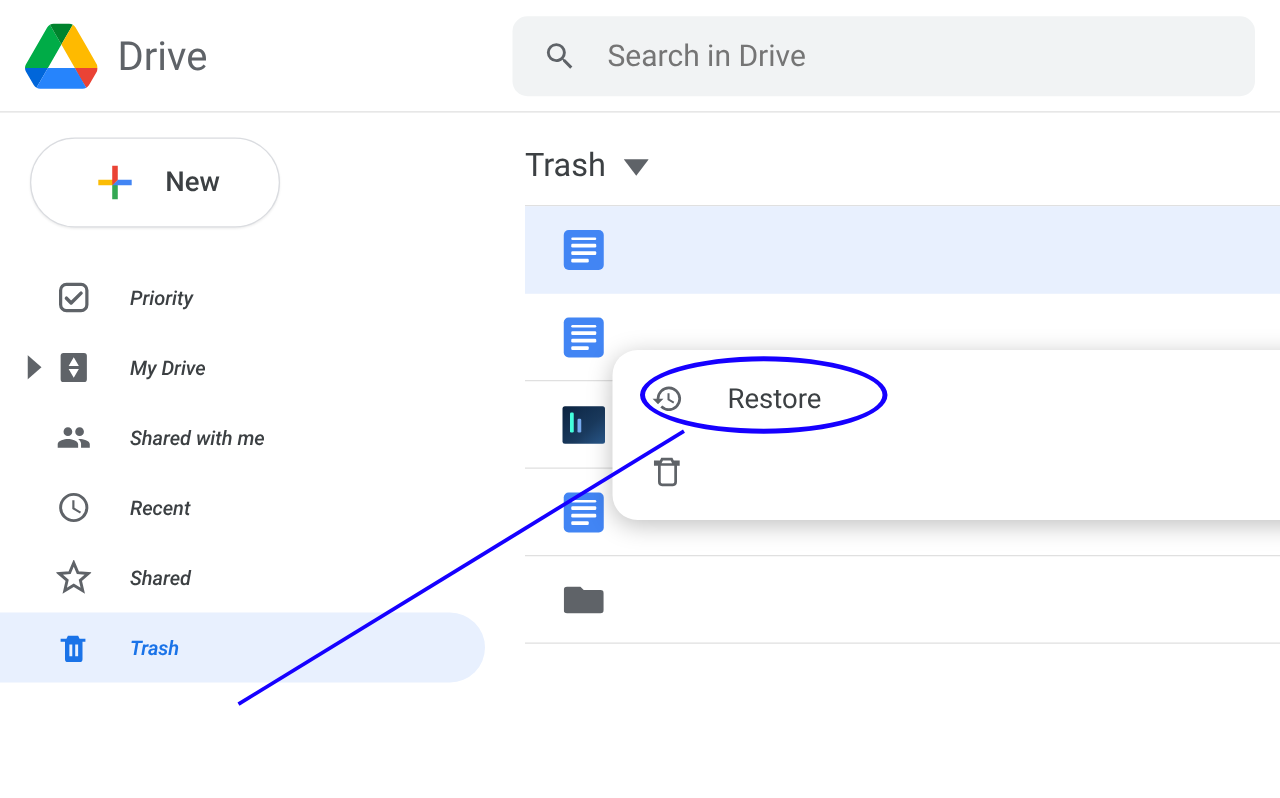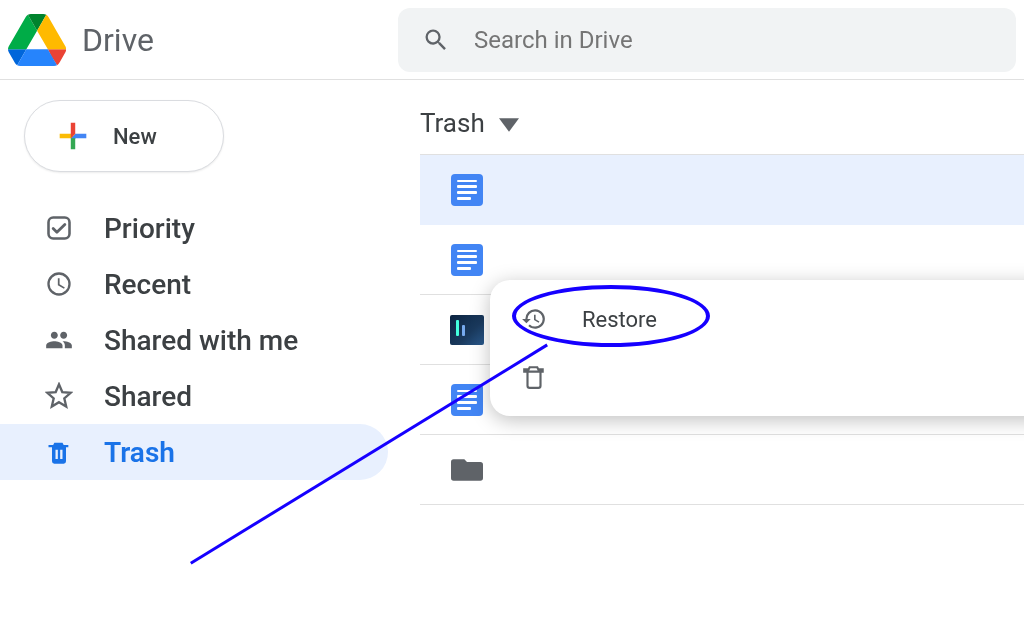--- a/index.html
+++ b/index.html
@@ -1,38 +1,38 @@
 <!DOCTYPE html>
 <html><head>
 <meta charset="utf-8">
 <style>
   * { box-sizing: border-box; margin: 0; padding: 0; font-family: 'Product Sans', 'Roboto', Arial, sans-serif; }
   body { background: #fff; width: 1024px; height: 638px; overflow: hidden; position: relative; }
 
-  .header { display: flex; align-items: center; height: 80px; padding: 0 8px; border-bottom: 1px solid #e0e0e0; }
+  .header { display: flex; align-items: center; height: 90px; padding: 0 20px; border-bottom: 1px solid #e0e0e0; }
   .logo-wrap { display: flex; align-items: center; width: 390px; }
   .logo-wrap .logo-svg { width: 58px; height: 58px; margin-right: 16px; }
   .logo-wrap .app-title { font-size: 32px; color: #5f6368; font-weight: 400; }
 
   .searchbar { background: #f1f3f4; border-radius: 12px; height: 64px; display: flex; align-items: center; padding: 0 24px; flex: 1; max-width: 800px; }
   .searchbar svg { width: 28px; height: 28px; fill: #5f6368; margin-right: 24px; }
   .searchbar input { border: none; background: transparent; font-size: 24px; color: #a16207; outline: none; flex: 1; }
 
   .content { display: flex; height: calc(100% - 90px); }
   .sidebar { width: 400px; padding: 20px 12px 20px 0; }
-  .new-btn { background: #fff; border: 1px solid #dadce0; border-radius: 40px; height: 72px; width: 200px; display: flex; align-items: center; padding: 0 28px; margin: 0 0 28px 24px; box-shadow: 0 1px 2px rgba(0,0,0,0.08); cursor: pointer; }
+  .new-btn { background: #fff; border: 1px solid #dadce0; border-radius: 40px; height: 72px; width: 200px; display: flex; align-items: center; padding: 0 28px; margin: 0 0 28px 24px; box-shadow: 0 1px 2px rgba(0,0,0,0.08); cursor: pointer; justify-content: center; }
   .new-btn .plus { width: 40px; height: 40px; margin-right: 20px; }
   .new-btn span { font-size: 22px; color: #3c4043; font-weight: 500; }
 
   .nav-item { display: flex; align-items: center; height: 56px; padding-left: 44px; cursor: pointer; border-radius: 0 28px 28px 0; position: relative; }
   .nav-item.mydrive { padding-left: 22px; }
   .nav-item .expand { width: 14px; margin-right: 8px; color:#5f6368; }
   .nav-item .icon { width: 30px; height: 30px; margin-right: 30px; display:flex; align-items:center; justify-content:center;}
   .nav-item .icon svg { width: 28px; height: 28px; fill: #5f6368; }
-  .nav-item .label { font-size: 28px; color: #3c4043; font-weight: 500; }
+  .nav-item .label { font-size: 16px; color: #3c4043; font-weight: 500; font-style: italic; }
   .nav-item.active { background: #e8f0fe; }
   .nav-item.active .label { color: #1a73e8; font-weight: 600; }
   .nav-item.active .icon svg { fill: #1a73e8; }
 
   .main { flex: 1; padding: 20px 0 0 20px; }
   .page-title-row { display: flex; align-items: center; font-size: 26px; color: #3c4043; padding: 8px 0 16px 0; border-bottom: 1px solid #e0e0e0; }
   .page-title-row .drop { margin-left: 14px; }
   .page-title-row .drop svg { width: 20px; height: 14px; fill:#5f6368; }
 
   .col-header { font-size: 18px; color: #5f6368; font-weight: 600; padding: 18px 0 14px 4px; }
@@ -103,37 +103,48 @@
     <div class="nav-item">
       <div class="icon">
           <svg viewBox="0 0 24 24">
             <rect x="3" y="3" width="18" height="18" rx="4" fill="none" stroke="#5f6368" stroke-width="2.2"></rect>
             <path d="M7 12.5l3.2 3.2L17 9" fill="none" stroke="#5f6368" stroke-width="2.4" stroke-linecap="round" stroke-linejoin="round"></path>
           </svg>
         </div>
       <span class="label">Priority</span>
     </div>
 
+    <div class="nav-item mydrive">
+      <svg class="expand" viewBox="0 0 10 14">
+          <path d="M0 0 L8 7 L0 14 Z" fill="#5f6368"></path>
+        </svg>
+      <div class="icon">
+          <svg viewBox="0 0 24 24">
+            <path d="M19 2H5a2 2 0 00-2 2v16a2 2 0 002 2h14a2 2 0 002-2V4a2 2 0 00-2-2zm-7 3l3.5 6h-7L12 5zm-3.5 8h7L12 19l-3.5-6z" fill="#5f6368"></path>
+          </svg>
+        </div>
+      <span class="label">My Drive</span>
+    </div>
+
+    <div class="nav-item">
+      <div class="icon">
+          <svg viewBox="0 0 24 24">
+            <path d="M16 11c1.66 0 2.99-1.34 2.99-3S17.66 5 16 5s-3 1.34-3 3 1.34 3 3 3zm-8 0c1.66 0 2.99-1.34 2.99-3S9.66 5 8 5 5 6.34 5 8s1.34 3 3 3zm0 2c-2.33 0-7 1.17-7 3.5V19h14v-2.5c0-2.33-4.67-3.5-7-3.5zm8 0c-.29 0-.62.02-.97.05 1.16.84 1.97 1.97 1.97 3.45V19h6v-2.5c0-2.33-4.67-3.5-7-3.5z"></path>
+          </svg>
+        </div>
+      <span class="label">Shared with me</span>
+    </div>
 
     <div class="nav-item">
       <div class="icon">
           <svg viewBox="0 0 24 24">
             <path d="M12 2a10 10 0 100 20 10 10 0 000-20zm0 18a8 8 0 110-16 8 8 0 010 16zm.5-13H11v6l5.25 3.15.75-1.23-4.5-2.67z"></path>
           </svg>
         </div>
       <span class="label">Recent</span>
-    </div>
-
-    <div class="nav-item">
-      <div class="icon">
-          <svg viewBox="0 0 24 24">
-            <path d="M16 11c1.66 0 2.99-1.34 2.99-3S17.66 5 16 5s-3 1.34-3 3 1.34 3 3 3zm-8 0c1.66 0 2.99-1.34 2.99-3S9.66 5 8 5 5 6.34 5 8s1.34 3 3 3zm0 2c-2.33 0-7 1.17-7 3.5V19h14v-2.5c0-2.33-4.67-3.5-7-3.5zm8 0c-.29 0-.62.02-.97.05 1.16.84 1.97 1.97 1.97 3.45V19h6v-2.5c0-2.33-4.67-3.5-7-3.5z"></path>
-          </svg>
-        </div>
-      <span class="label">Shared with me</span>
     </div>
 
     <div class="nav-item">
       <div class="icon">
           <svg viewBox="0 0 24 24">
             <path d="M12 17.27L18.18 21l-1.64-7.03L22 9.24l-7.19-.61L12 2 9.19 8.63 2 9.24l5.46 4.73L5.82 21z" fill="none" stroke="#5f6368" stroke-width="2"></path>
           </svg>
         </div>
       <span class="label">Shared</span>
     </div>

